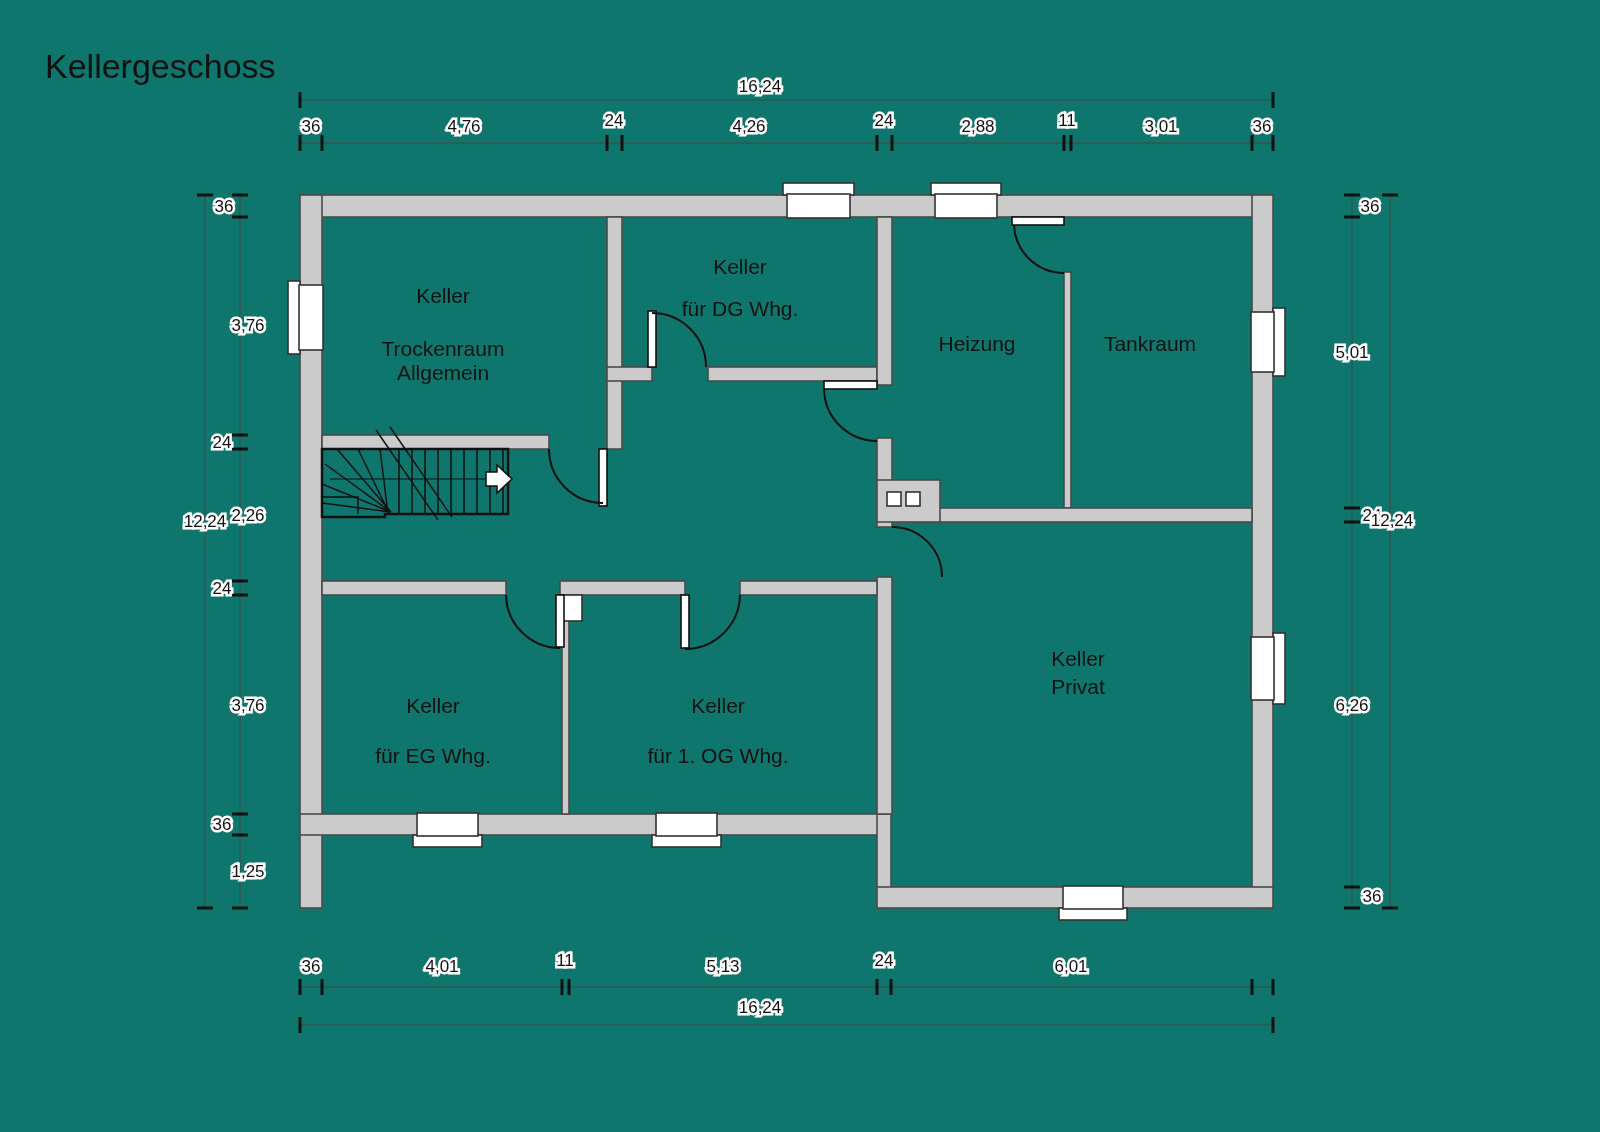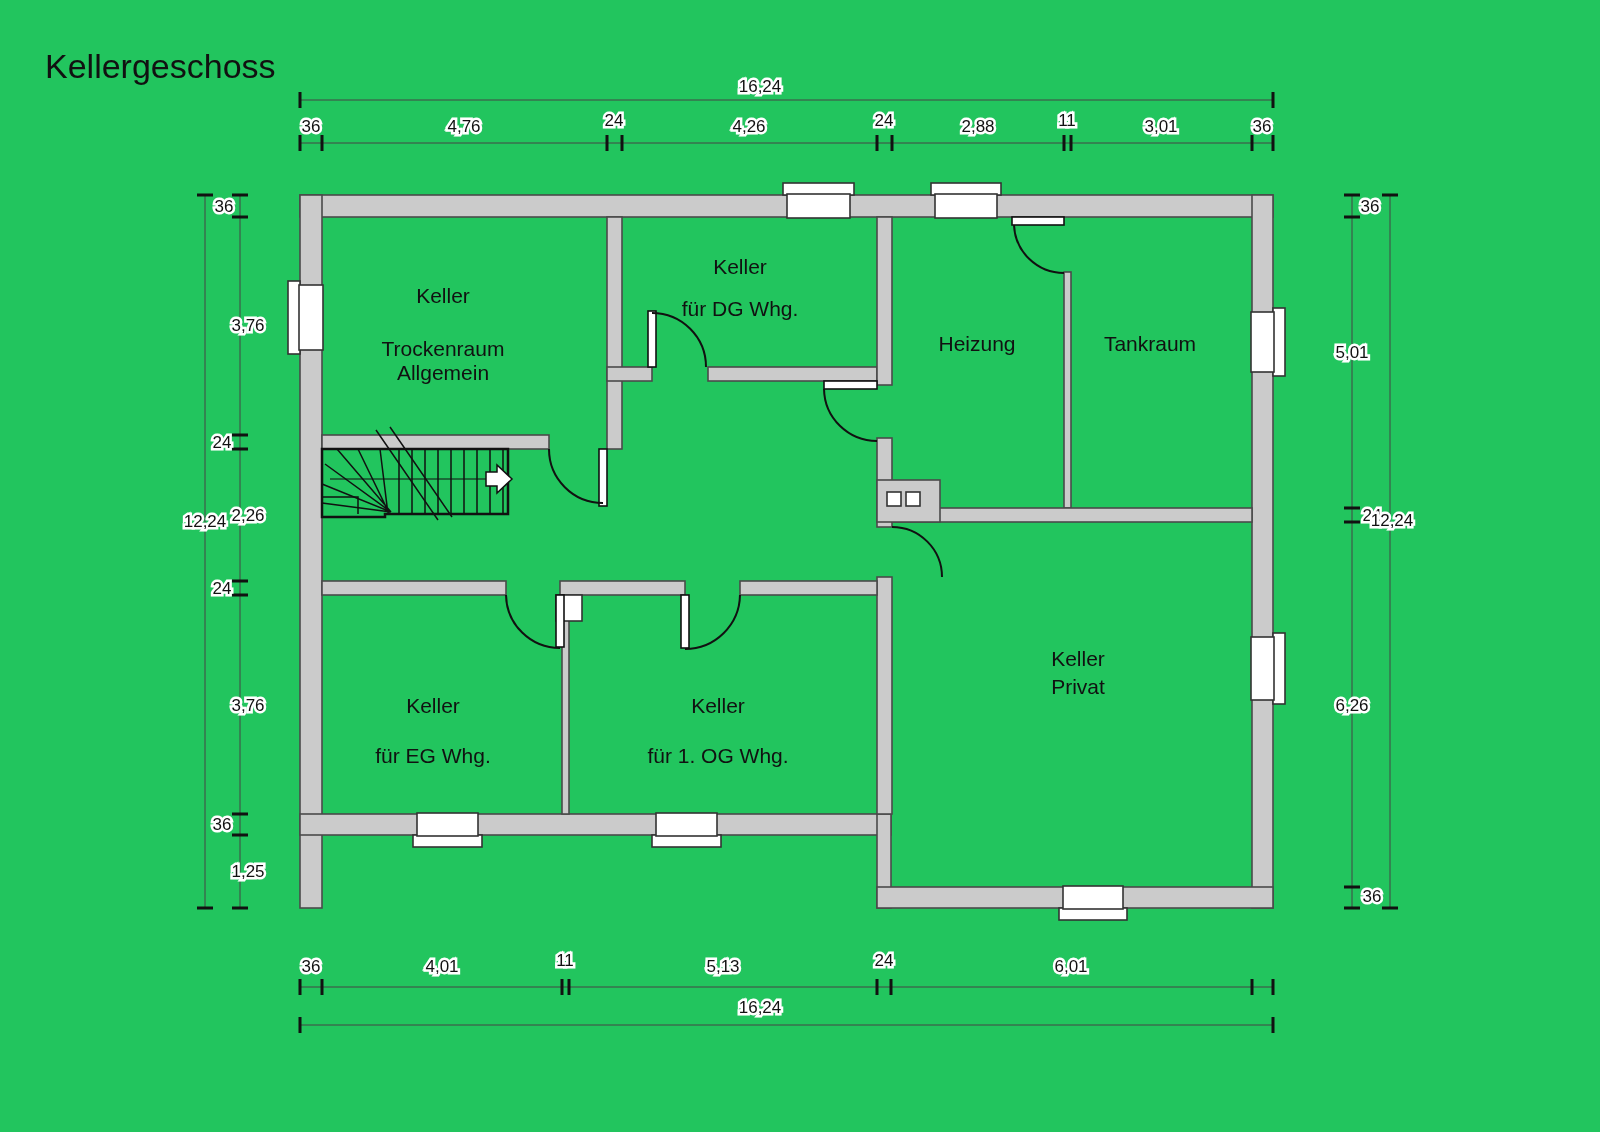--- a/index.html
+++ b/index.html
@@ -1,16 +1,16 @@
 <!DOCTYPE html>
 <html><head>
 <meta charset="utf-8">
 <style>
   html,body{margin:0;padding:0;background:#fff;}
-  #page{position:relative;width:1600px;height:1132px;background:#22c55e;overflow:hidden;
+  #page{position:relative;width:1600px;height:1132px;background:#0f766e;overflow:hidden;
         font-family:"Liberation Sans",sans-serif;}
   svg{position:absolute;left:0;top:0;}
   .wall{fill:#cbcbcb;stroke:#4a4a4a;stroke-width:1.6;}
   .winframe{fill:#ffffff;stroke:#333;stroke-width:1.6;}
   .door{fill:none;stroke:#111;stroke-width:2;}
   .leaf{fill:#ffffff;stroke:#111;stroke-width:1.6;}
   .dimline{stroke:#444;stroke-width:1;fill:none;}
   .tick{stroke:#111;stroke-width:3;fill:none;}
   .stair{stroke:#111;fill:none;}
   .dim{font-size:17px;fill:#111;paint-order:stroke;stroke:#ffffff;stroke-width:5px;text-anchor:middle;}

